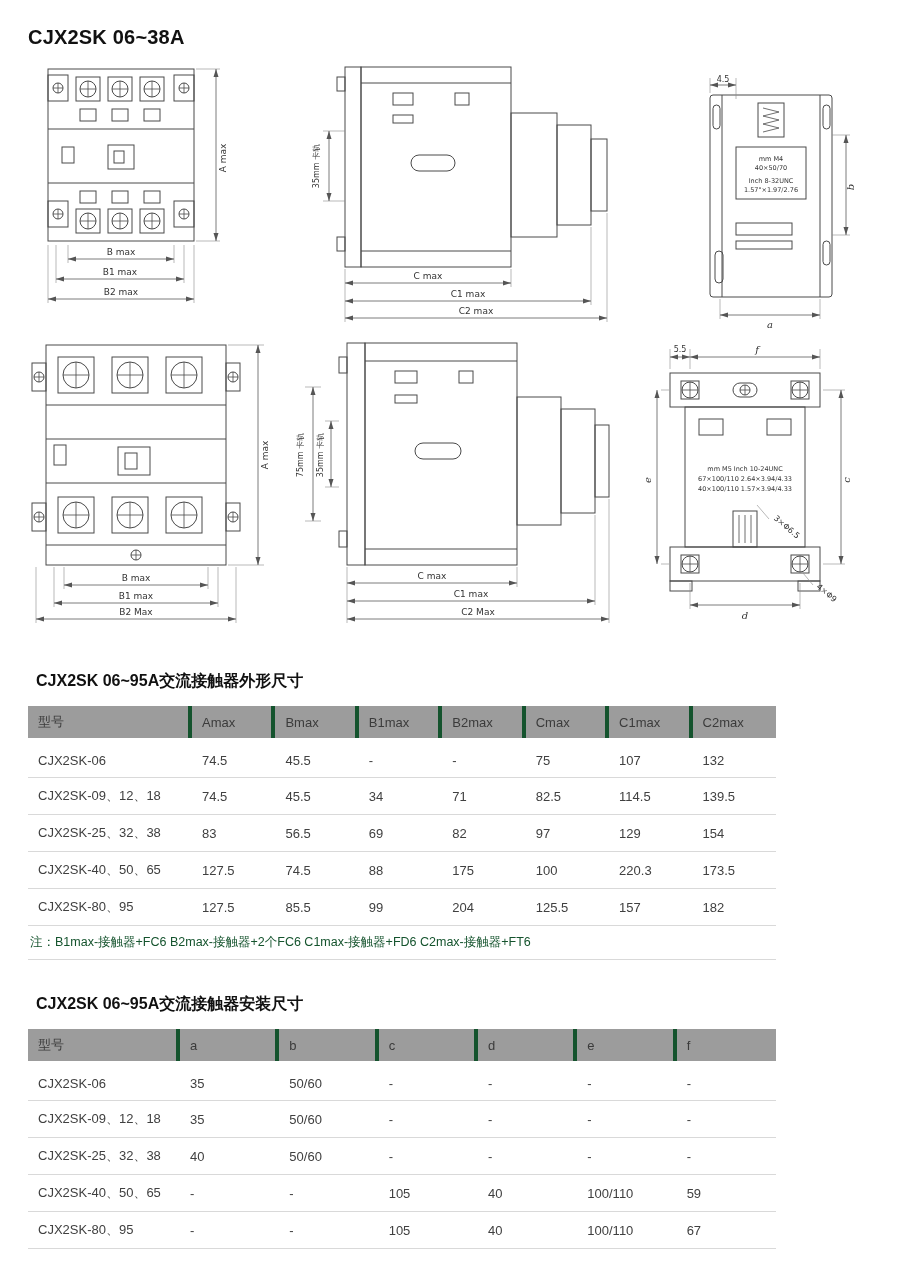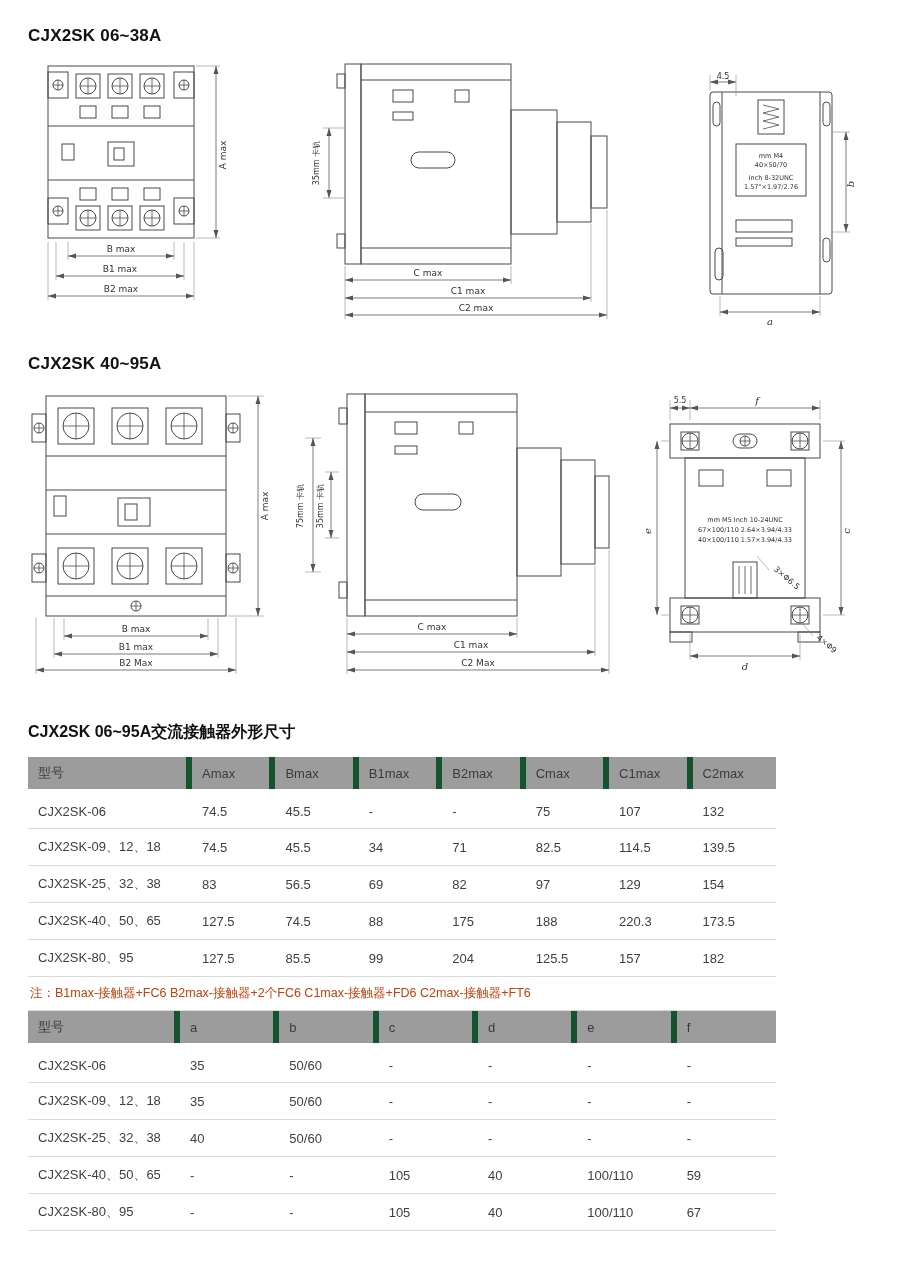--- a/index.html
+++ b/index.html
@@ -4,47 +4,47 @@
 <style>
   * { box-sizing: border-box; margin: 0; padding: 0; }
   html, body { background: #ffffff; }
   body {
     width: 900px; height: 1285px; overflow: hidden;
     font-family: "Liberation Sans", "DejaVu Sans", sans-serif;
     color: #333;
   }
   .page { padding: 26px 28px 0 28px; }
   .sec-title {
-    font-size: 17px; font-weight: bold; color: #111;
+    font-size: 20px; font-weight: bold; color: #111;
     margin: 0 0 12px 0; letter-spacing: .2px;
   }
-  .tbl-title { font-size: 16px; font-weight: bold; color: #111; margin: 28px 0 14px 0; }
+  .tbl-title { font-size: 16px; font-weight: bold; color: #111; margin: 28px 0 14px 8px; }
   .draw-row {
     display: flex; justify-content: space-between; align-items: flex-start;
     padding-right: 12px; margin-bottom: 4px;
   }
   .mt12 { margin-top: 12px; }
   .mt8 { margin-top: 8px; }
 
   
   table { border-collapse: separate; border-spacing: 0; width: 748px; table-layout: fixed; }
   col.cm1 { width: 164px; }
   col.cm2 { width: 152px; }
   thead th {
     background: #9c9c9c; color: #3b3b3b; font-weight: normal; font-size: 13px;
-    text-align: left; padding: 7px 10px; border-right: 6px solid #14532d;
+    text-align: left; padding: 7px 10px; border-right: 4px solid #14532d;
   }
   thead th:last-child { border-right: none; }
   tbody td {
     font-size: 13px; color: #404040; text-align: left;
     padding: 9px 10px; border-bottom: 1px solid #d9d9d9;
   }
   tbody tr:first-child td { padding-top: 15px; }
   tfoot td {
-    font-size: 12.5px; color: #c2410c; padding: 8px 2px;
+    font-size: 12.5px; color: #14532d; padding: 8px 2px;
     border-bottom: 1px solid #d9d9d9;
   }
 
   
   svg { display: block; }
   .ln  { fill: none; stroke: #4a4a4a; stroke-width: 1; }
   .lnf { fill: none; stroke: #4a4a4a; stroke-width: .8; }
   .dim { fill: none; stroke: #5a5a5a; stroke-width: .8; }
   .ext { fill: none; stroke: #8a8a8a; stroke-width: .6; }
   svg text { text-anchor: middle; }
@@ -205,21 +205,20 @@
       <text class="dmd" x="31" y="9">4.5</text>
       <text class="dsm" x="79" y="88">mm  M4</text>
       <text class="dsm" x="79" y="97">40×50/70</text>
       <text class="dsm" x="79" y="110">Inch  8-32UNC</text>
       <text class="dsm" x="79" y="119">1.57"×1.97/2.76</text>
       <text class="dit" x="162" y="114" transform="rotate(-90 162 114)">b</text>
       <text class="dit" x="78" y="255">a</text>
     </svg>
   </div>
 
-  <h2 class="sec-title" style="margin-top:26px">CJX2SK 40~95A</h2>
 
   <div class="draw-row">
 
     <svg width="245" height="290" viewBox="0 0 245 290">
       <g class="ln">
         <rect x="18" y="10" width="180" height="220"></rect>
         <rect x="4" y="28" width="14" height="28"></rect>
         <rect x="4" y="168" width="14" height="28"></rect>
         <rect x="198" y="28" width="14" height="28"></rect>
         <rect x="198" y="168" width="14" height="28"></rect>
@@ -420,21 +419,21 @@
           <td>97</td>
           <td>129</td>
           <td>154</td>
         </tr>
         <tr>
           <td>CJX2SK-40、50、65</td>
           <td>127.5</td>
           <td>74.5</td>
           <td>88</td>
           <td>175</td>
-          <td>188</td>
+          <td>100</td>
           <td>220.3</td>
           <td>173.5</td>
         </tr>
         <tr>
           <td>CJX2SK-80、95</td>
           <td>127.5</td>
           <td>85.5</td>
           <td>99</td>
           <td>204</td>
           <td>125.5</td>
@@ -442,20 +441,21 @@
           <td>182</td>
         </tr>
       </tbody>
     <tfoot>
       <tr>
         <td colspan="8">注：B1max-接触器+FC6  B2max-接触器+2个FC6  C1max-接触器+FD6  C2max-接触器+FT6</td>
       </tr>
     </tfoot>
   </table>
 
+  <h2 class="tbl-title" style="margin-top:34px">CJX2SK 06~95A交流接触器安装尺寸</h2>
 
   <table>
     <colgroup>
       <col class="cm2">
         <col>
         <col>
         <col>
         <col>
         <col>
         <col>

